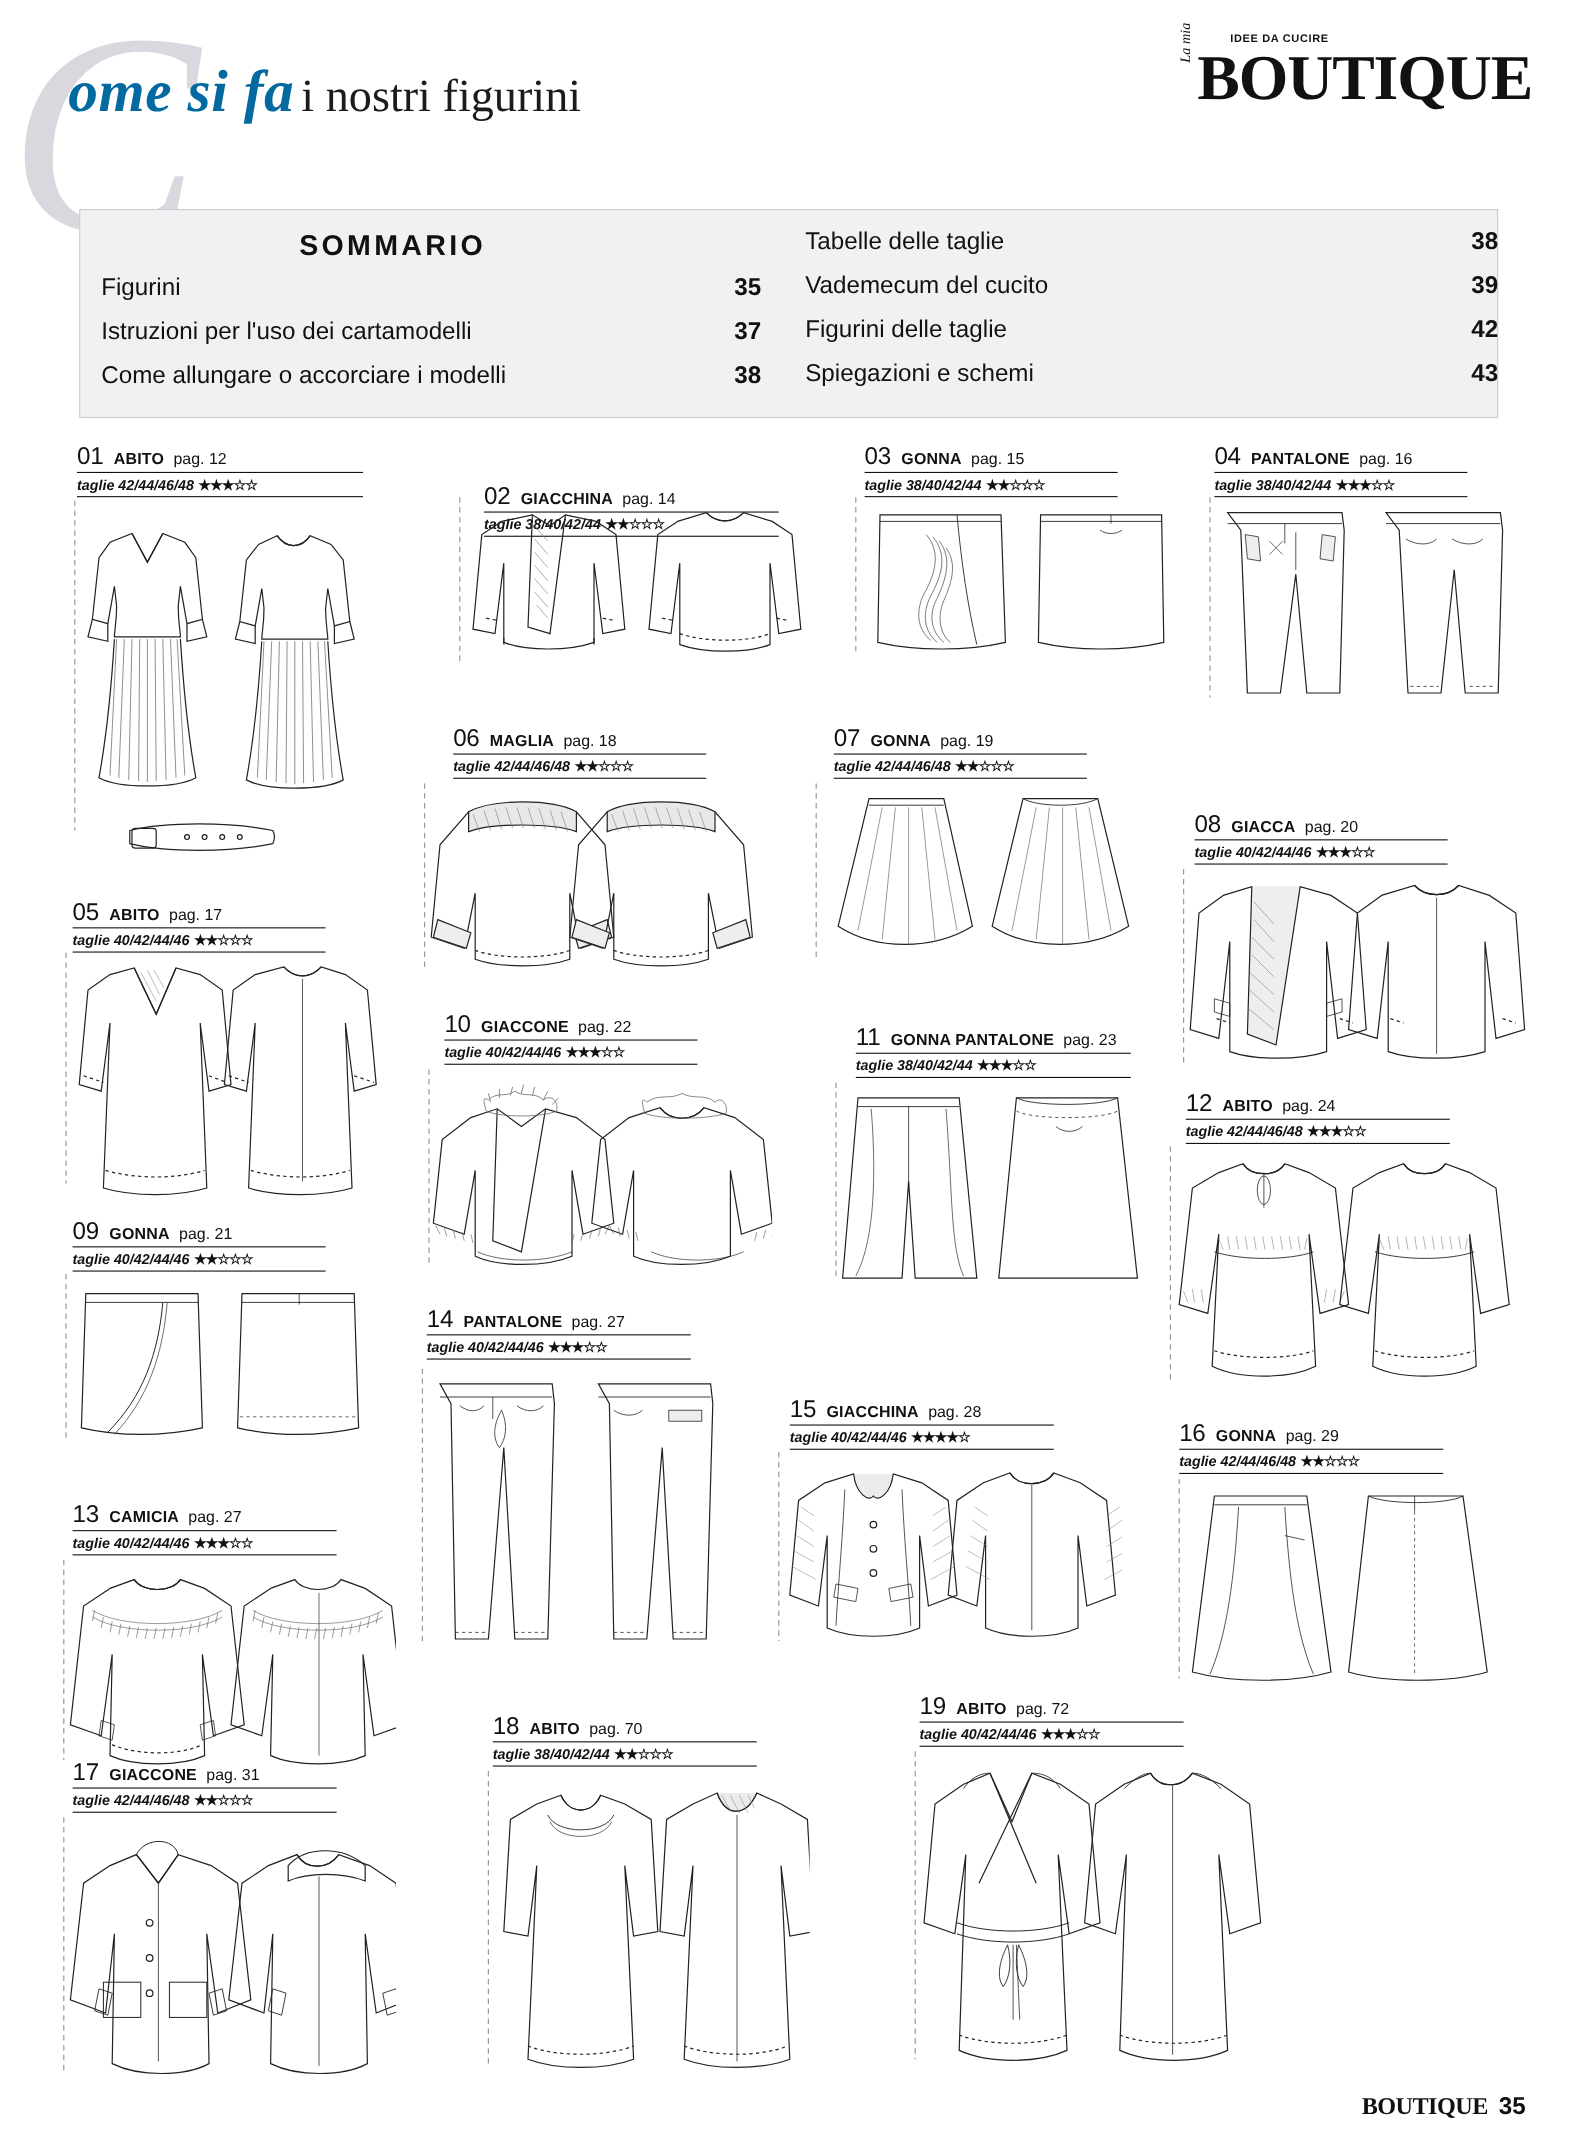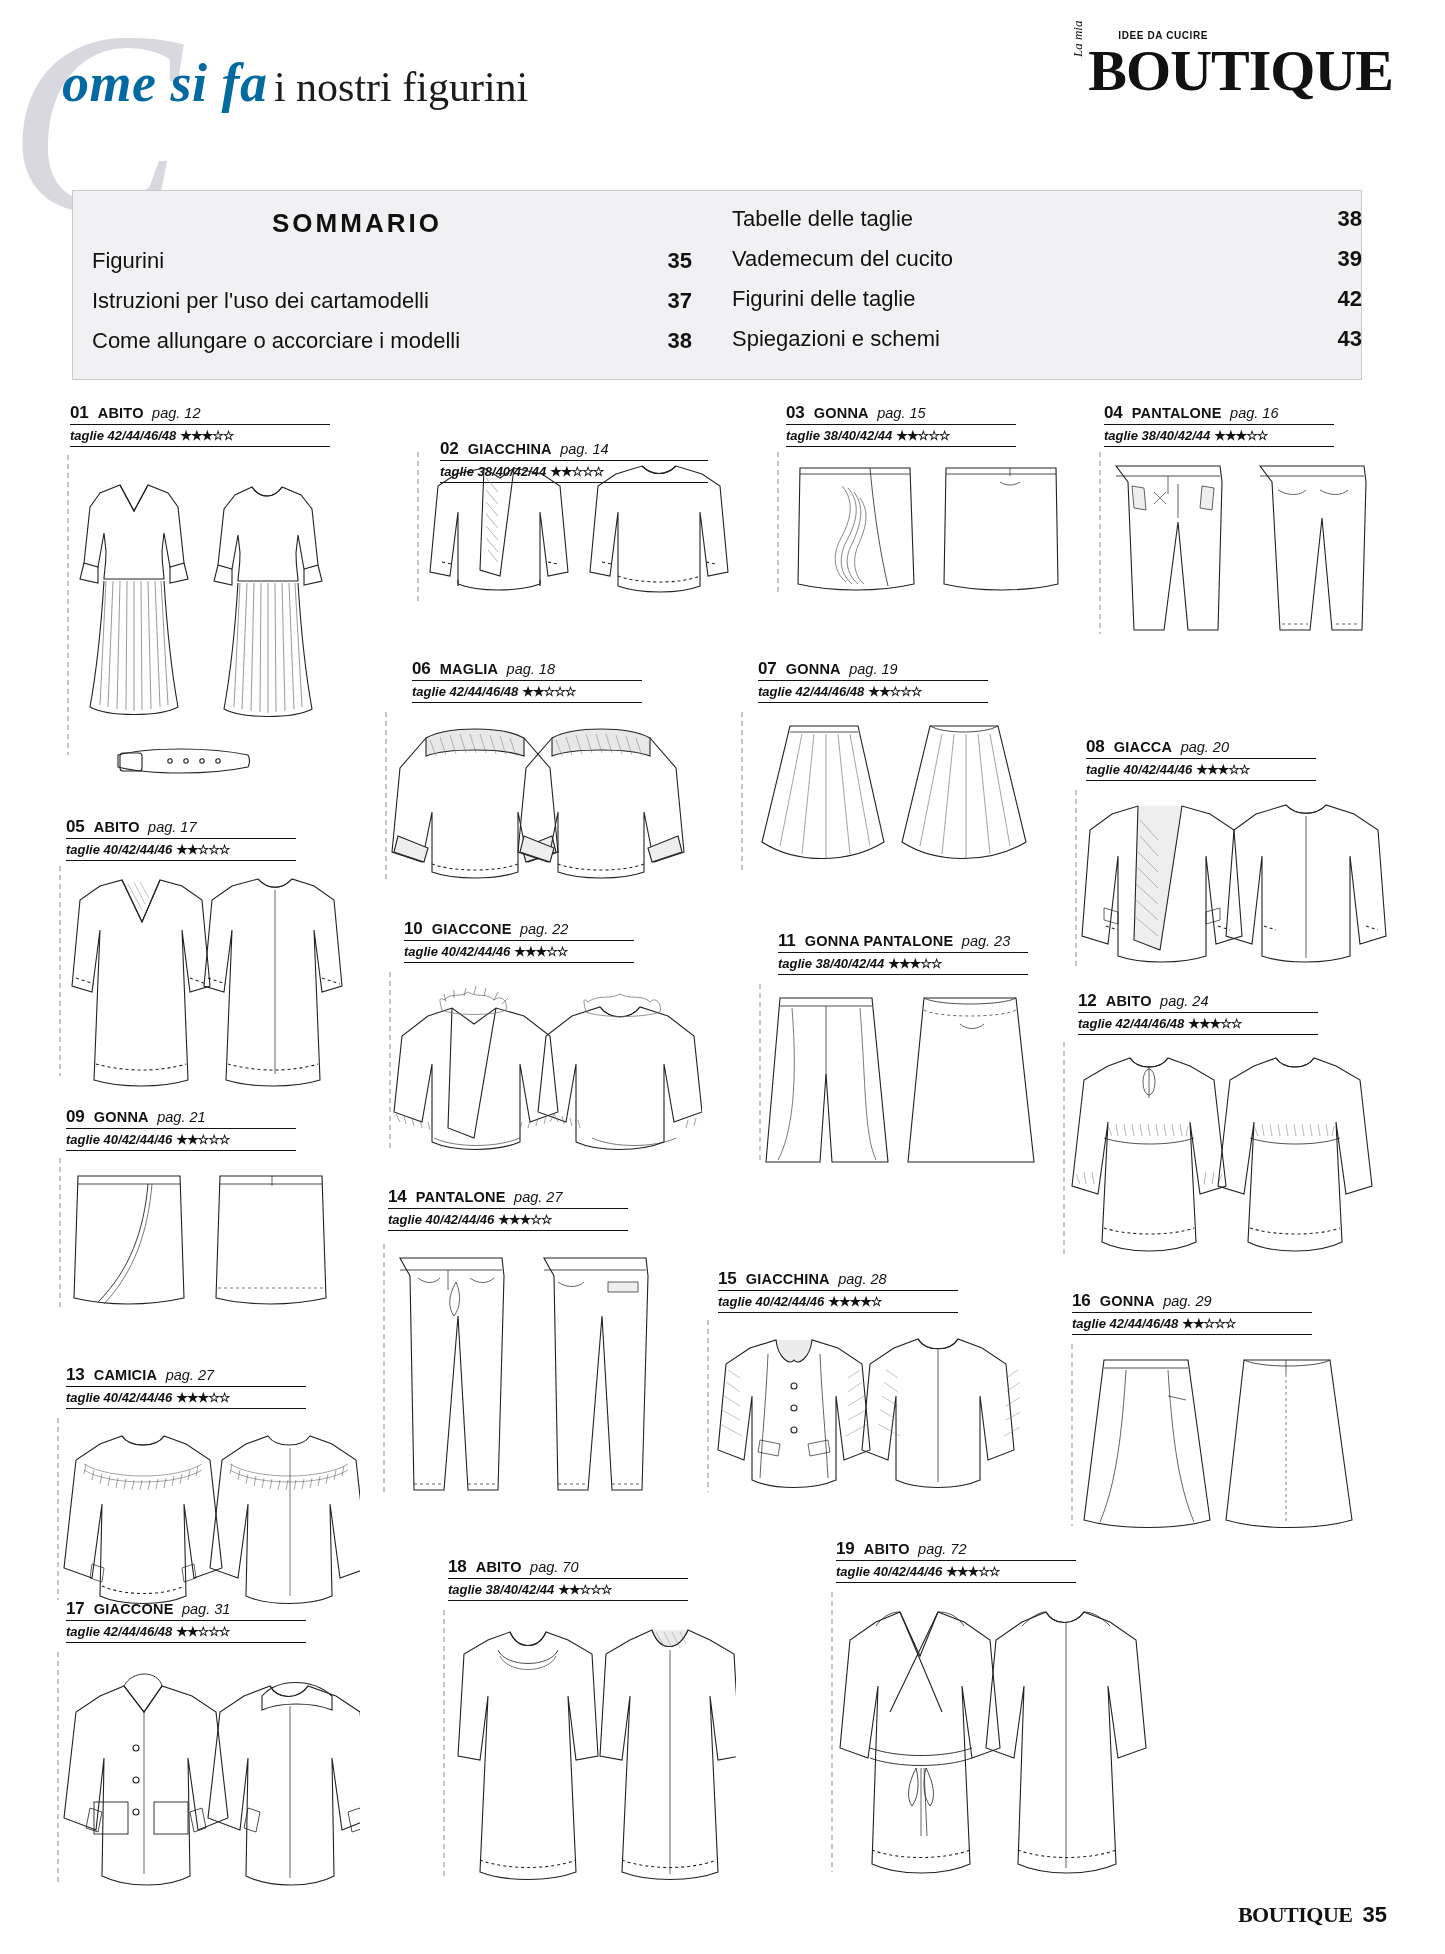--- a/index.html
+++ b/index.html
@@ -58,23 +58,23 @@
   .somm-col{position:absolute;font-size:22px;color:#111;}
   .somm-left{left:92px;top:248px;width:600px;}
   .somm-right{left:732px;top:206px;width:630px;}
   .somm-row{display:flex;justify-content:space-between;align-items:baseline;margin-bottom:14px;}
   .somm-row .lbl{}
   .somm-row .pg{font-weight:bold;}
 
   
   .item{position:absolute;}
   .item-head{white-space:nowrap;line-height:1;}
-  .num{font-size:17px;font-weight:bold;letter-spacing:-.3px;}
+  .num{font-size:22px;font-weight:normal;letter-spacing:-.3px;}
   .cat{font-size:14.5px;font-weight:bold;letter-spacing:.2px;margin-left:5px;}
-  .pag{font-size:14.5px;margin-left:4px;font-style:italic;}
+  .pag{font-size:14.5px;margin-left:4px;}
   .rule{border-top:1px solid #111;margin-top:3px;}
   .sizes{
     font-size:13px;font-style:italic;font-weight:bold;margin-top:3px;white-space:nowrap;
   }
   .stars{font-style:normal;letter-spacing:-1px;margin-left:4px;font-size:13px;}
   .rule2{border-top:1px solid #111;margin-top:3px;}
 
   .fig{position:absolute;}
   .fig svg{display:block;}
 

